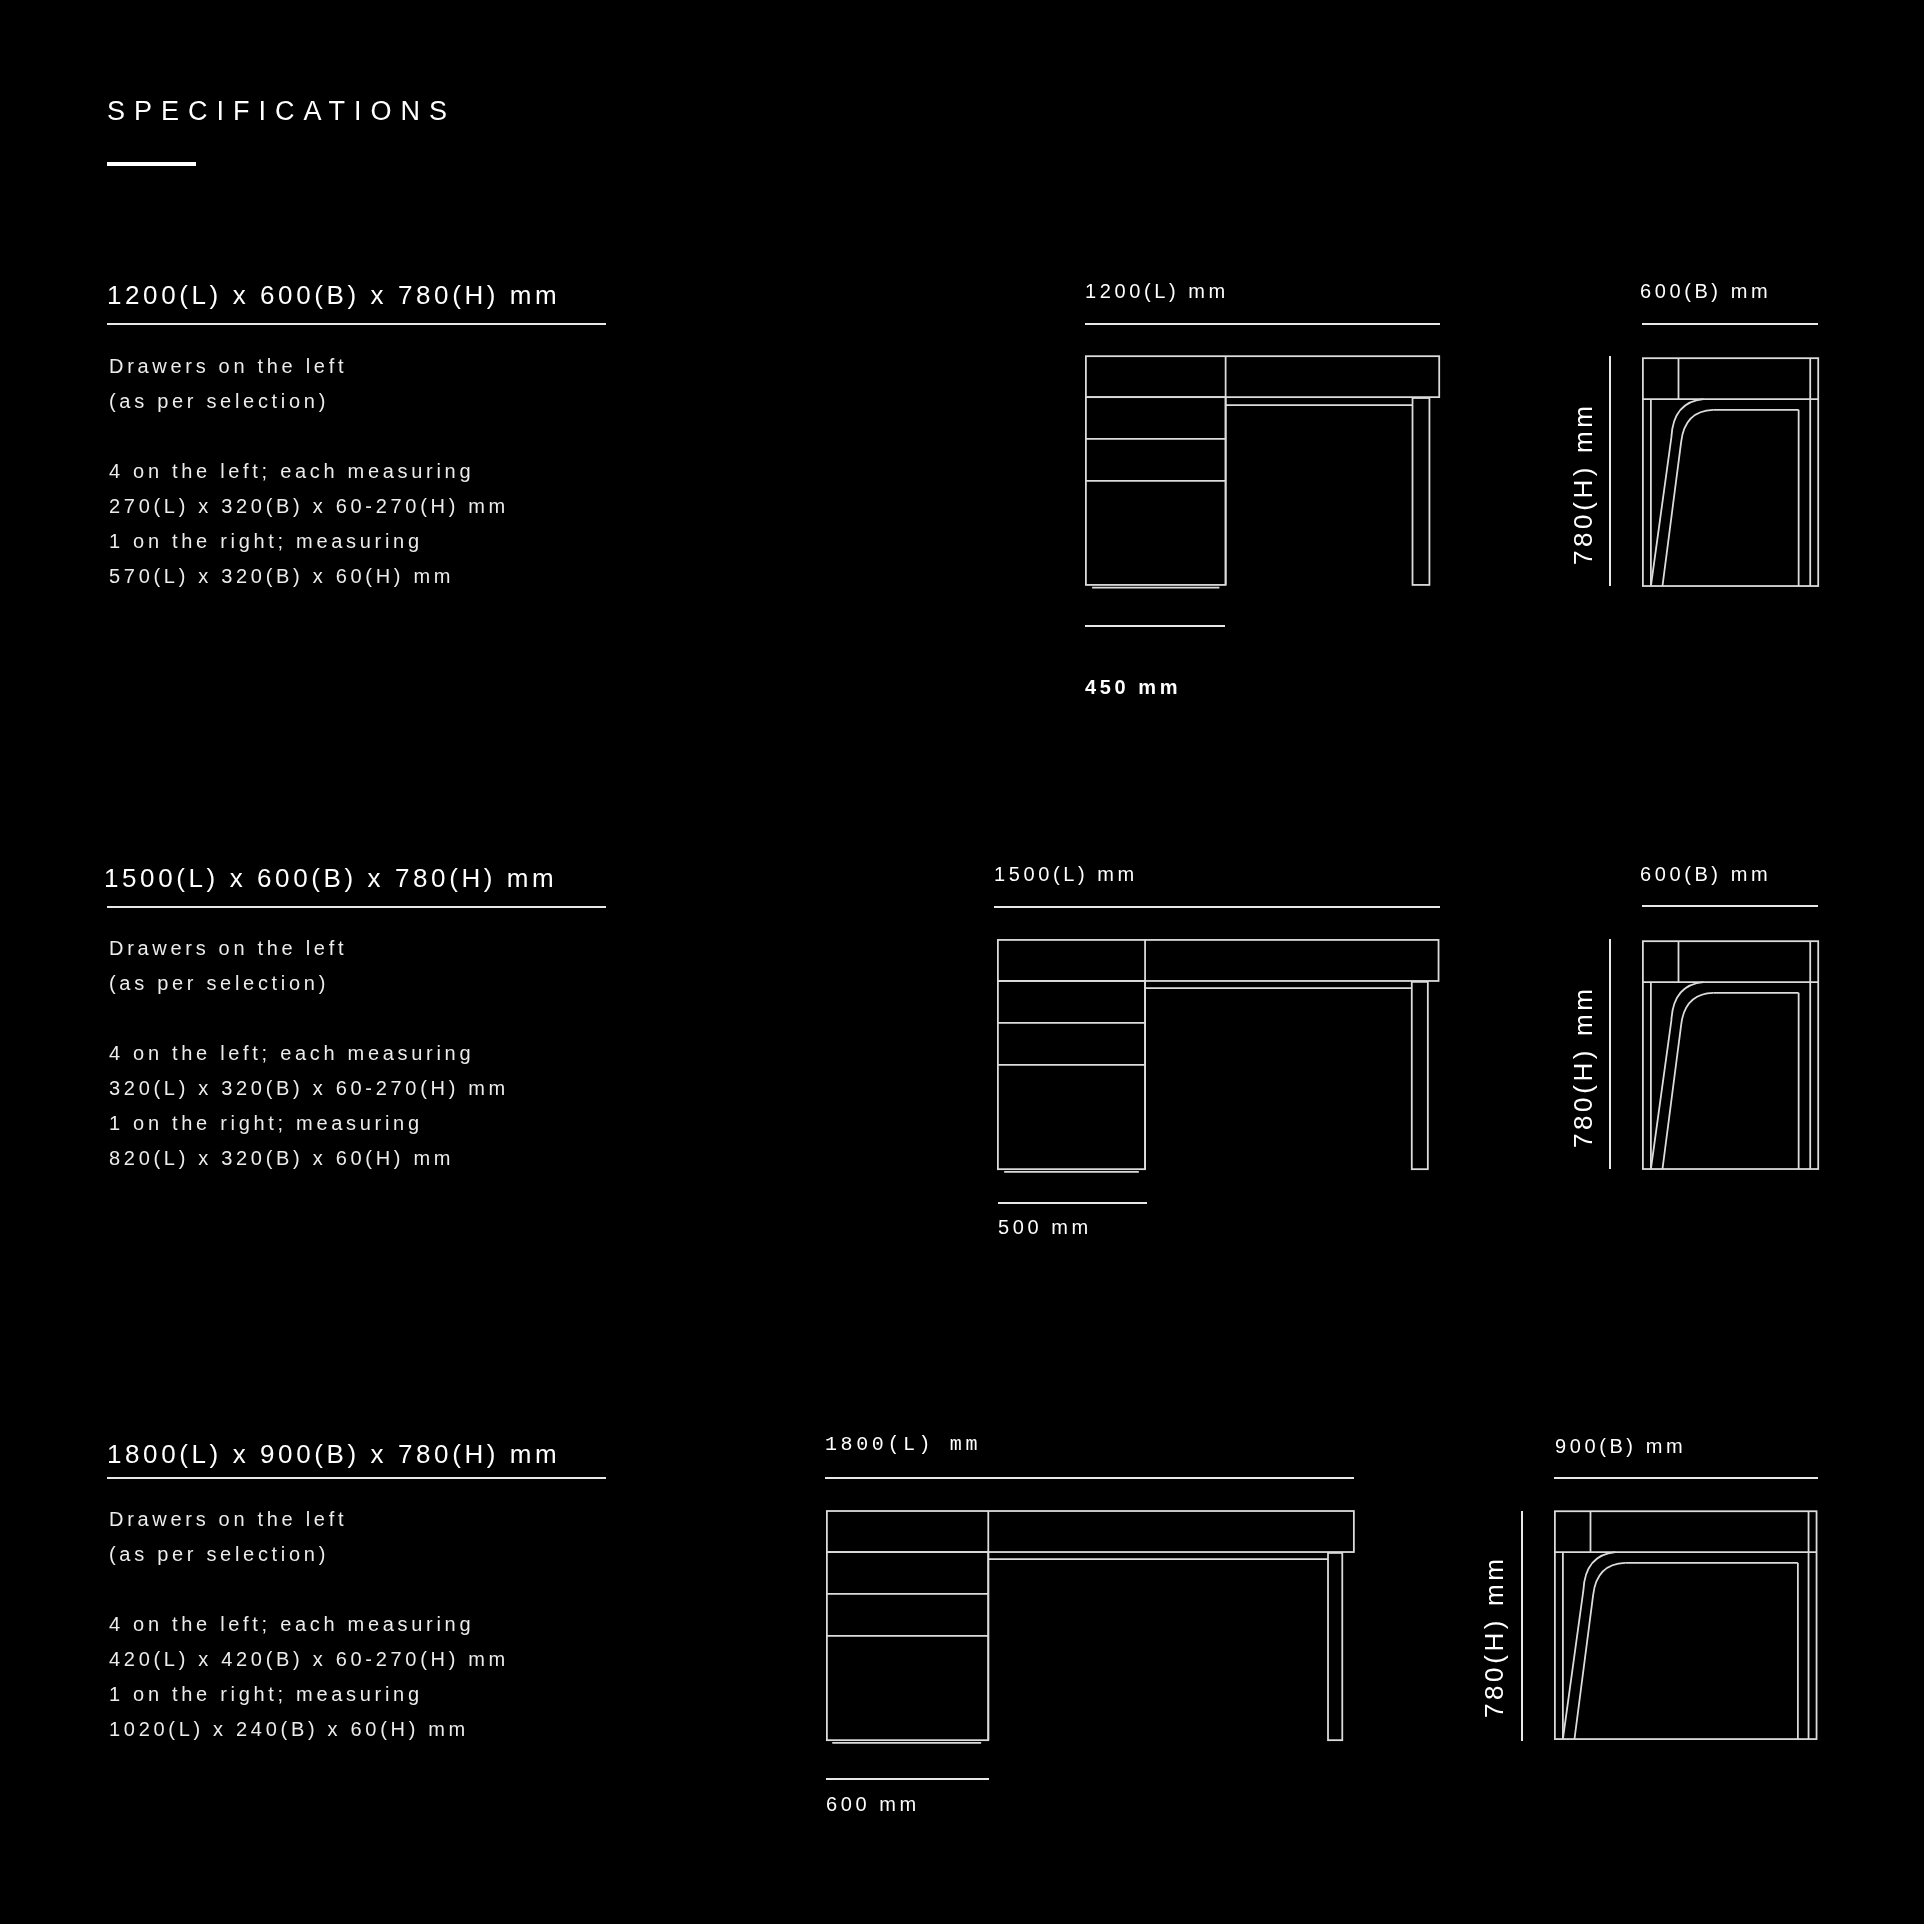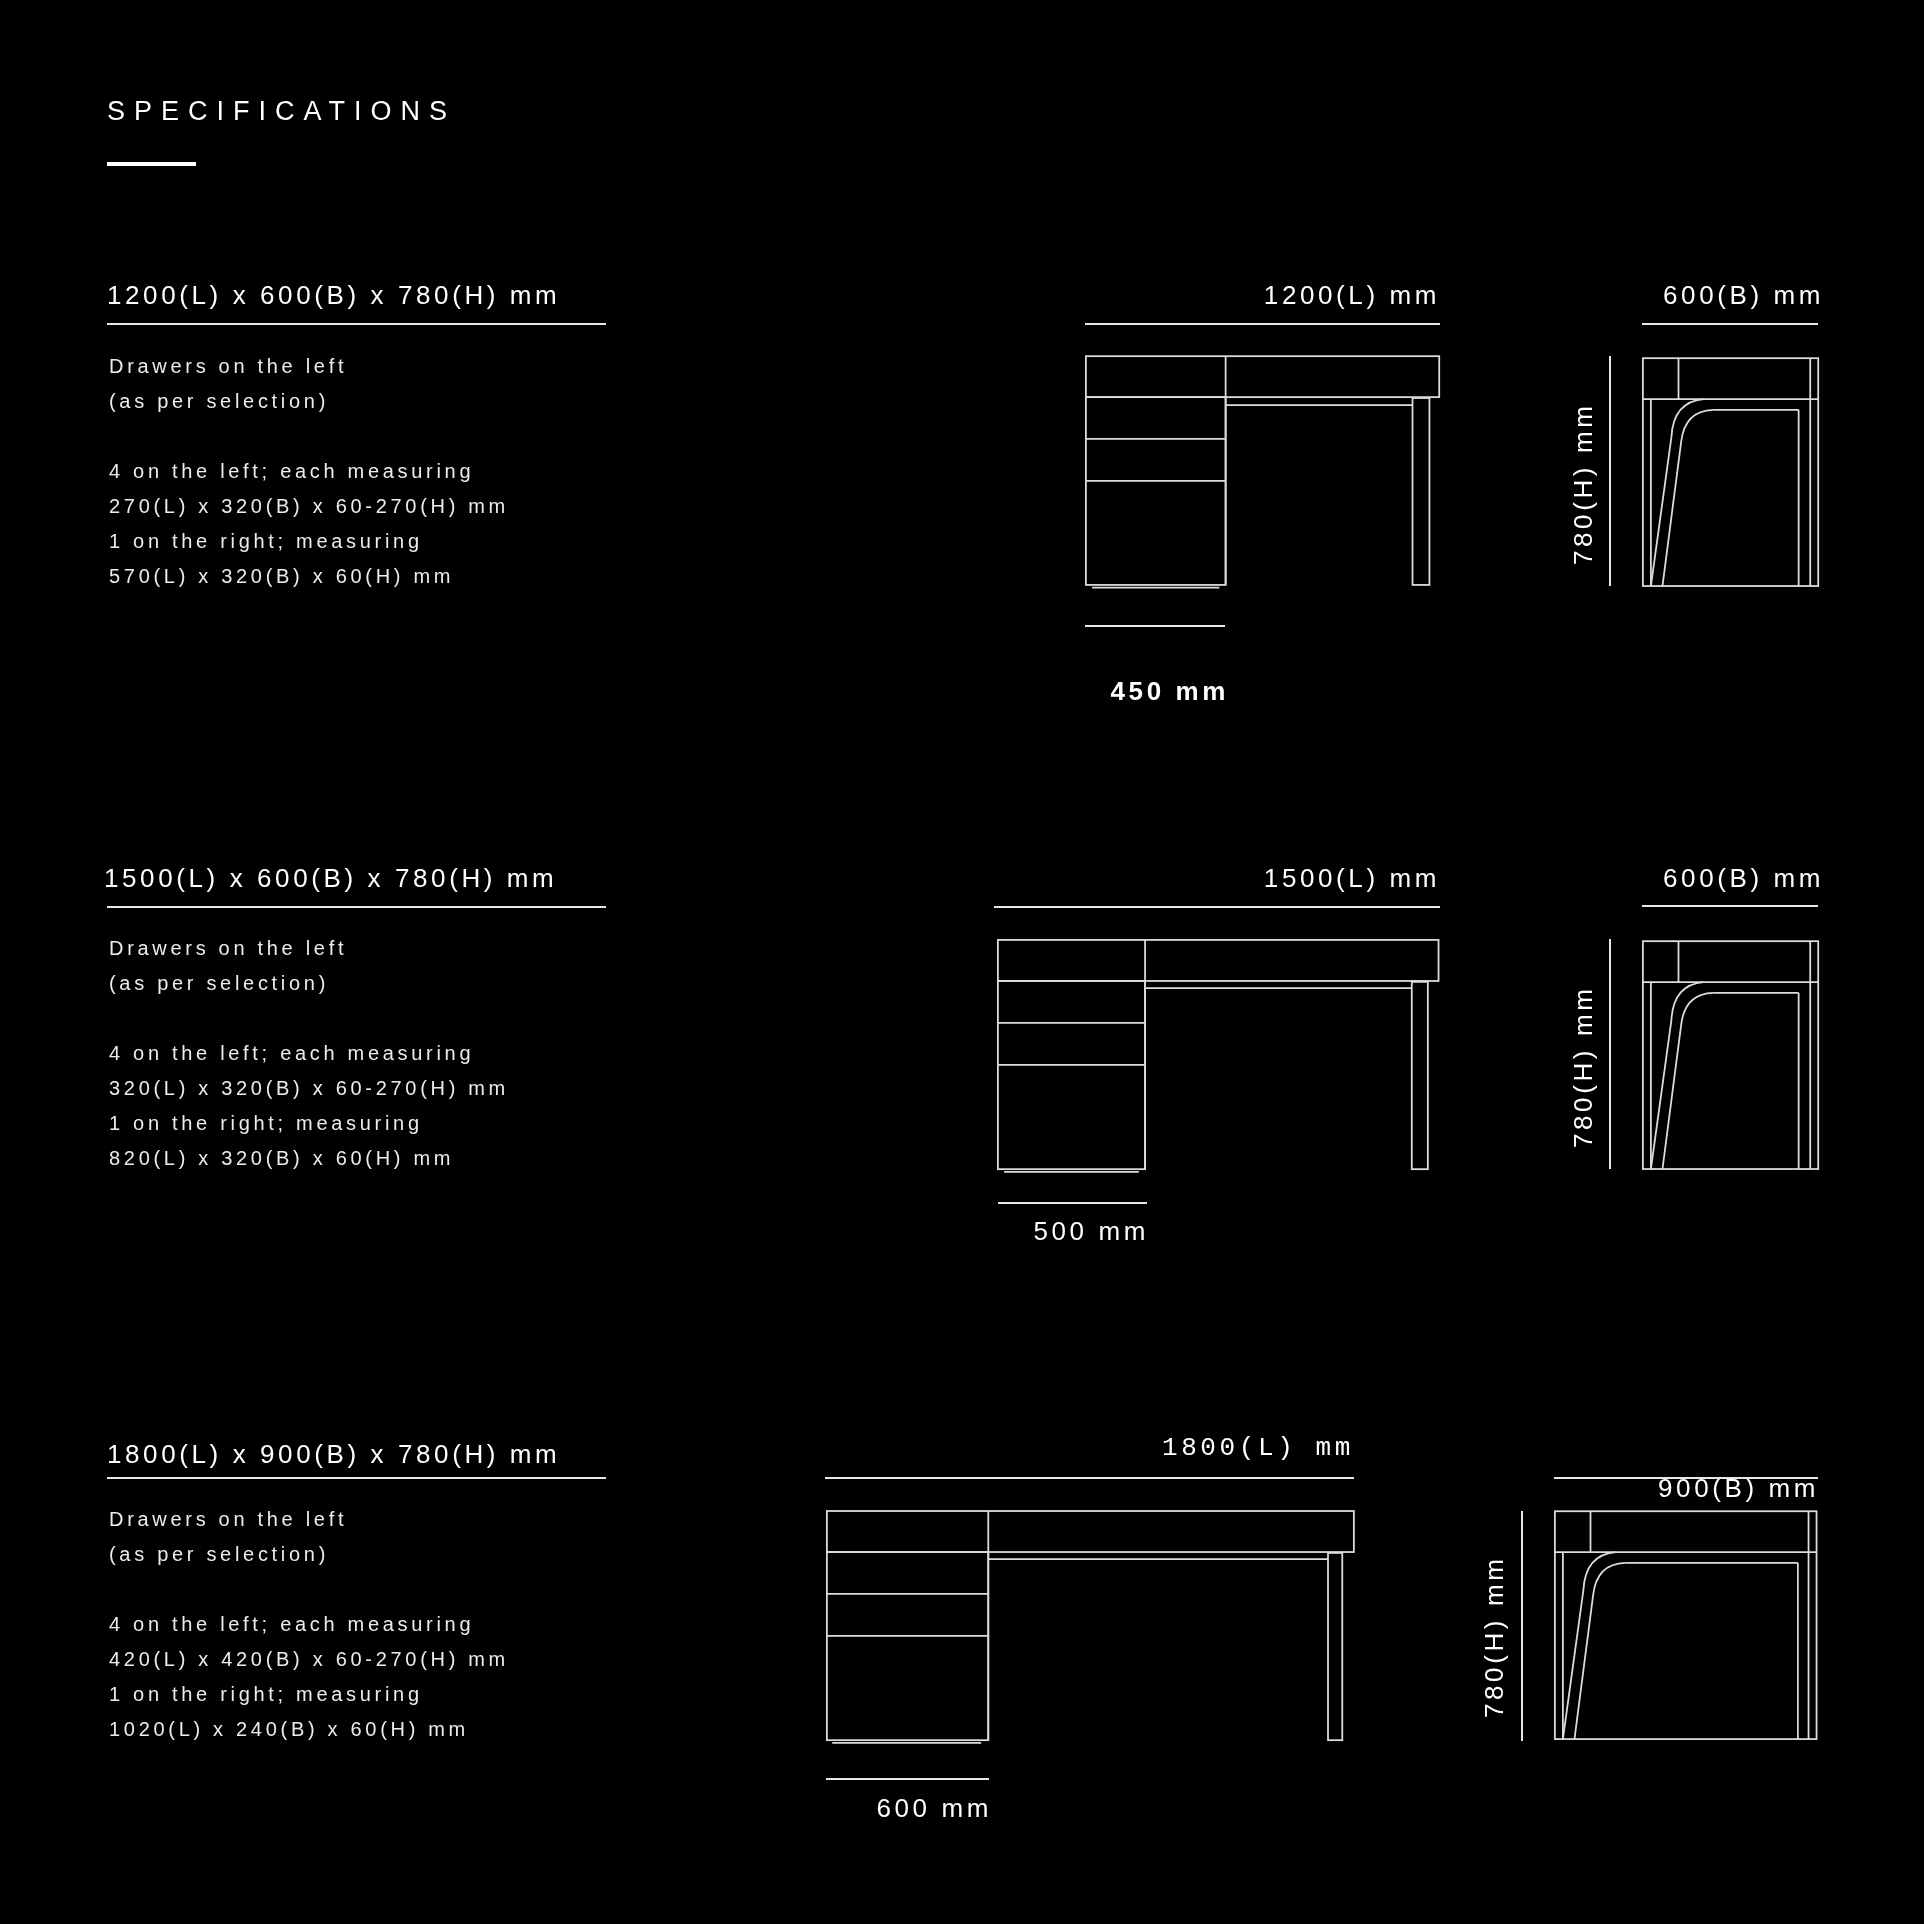--- a/index.html
+++ b/index.html
@@ -3,21 +3,21 @@
 <meta charset="utf-8">
 <style>
   html, body { margin: 0; padding: 0; background: #000; }
   body { width: 1925px; height: 1925px; position: relative; overflow: hidden; color: #f2f2f2; font-family: "Liberation Sans", "DejaVu Sans", sans-serif; }
   .abs { position: absolute; }
   .title { left: 107px; top: 96px; font-size: 27px; letter-spacing: 9px; font-weight: 400; color: #fff; white-space: nowrap; }
   .title-rule { left: 107px; top: 162px; width: 89px; height: 3.6px; background: #fff; }
   .dims-heading { font-size: 26px; letter-spacing: 3.6px; color: #fff; white-space: nowrap; }
   .rule { height: 1.8px; background: #e8e8e8; }
   .desc { font-size: 20px; letter-spacing: 3.7px; line-height: 35px; color: #ececec; white-space: pre; }
-  .label { font-size: 26px; letter-spacing: 3.6px; color: #fff; white-space: nowrap; text-align: right; }
+  .label { font-size: 20px; letter-spacing: 3.6px; color: #fff; white-space: nowrap; text-align: left; }
   .vlabel { font-size: 26px; letter-spacing: 3.6px; color: #fff; white-space: nowrap; transform-origin: left top; transform: rotate(-90deg); }
   svg.drawing { position: absolute; overflow: visible; }
   svg.drawing * { fill: none; stroke: #dcdcdc; stroke-width: 2; }
 </style>
 </head>
 <body>
 
 <div class="abs title">SPECIFICATIONS</div>
 <div class="abs title-rule"></div>
 
@@ -126,21 +126,21 @@
     <rect x="1" y="47" width="181" height="211"></rect>
     <line x1="1" y1="94" x2="182" y2="94"></line>
     <line x1="1" y1="141" x2="182" y2="141"></line>
     <line x1="182" y1="55" x2="563" y2="55"></line>
     <rect x="563" y="48" width="16" height="210"></rect>
     <line x1="7" y1="261" x2="174" y2="261"></line>
   </svg>
   <div class="abs rule" style="left:826px; top:1778px; width:163px;"></div>
   <div class="abs label" style="left:826px; top:1793px; width:166px;">600 mm</div>
 
-  <div class="abs label" style="left:1555px; top:1473px; width:264px;">900(B) mm</div>
+  <div class="abs label" style="left:1555px; top:1435px; width:264px;">900(B) mm</div>
   <div class="abs rule" style="left:1554px; top:1477px; width:264px;"></div>
   <div class="abs vlabel" style="left:1479px; top:1718px;">780(H) mm</div>
   <div class="abs" style="left:1521px; top:1511px; width:1.8px; height:230px; background:#e8e8e8;"></div>
   <svg class="drawing" style="left:1554px; top:1510px;" width="267" height="241" viewBox="0 0 300 270">
     <rect x="1" y="1" width="294" height="256"></rect>
     <line x1="1" y1="47" x2="295" y2="47"></line>
     <line x1="41" y1="1" x2="41" y2="47"></line>
     <line x1="286" y1="1" x2="286" y2="257"></line>
     <line x1="10" y1="47" x2="10" y2="257"></line>
     <path d="M69 47 Q35 50 33 90 L10 257"></path>

